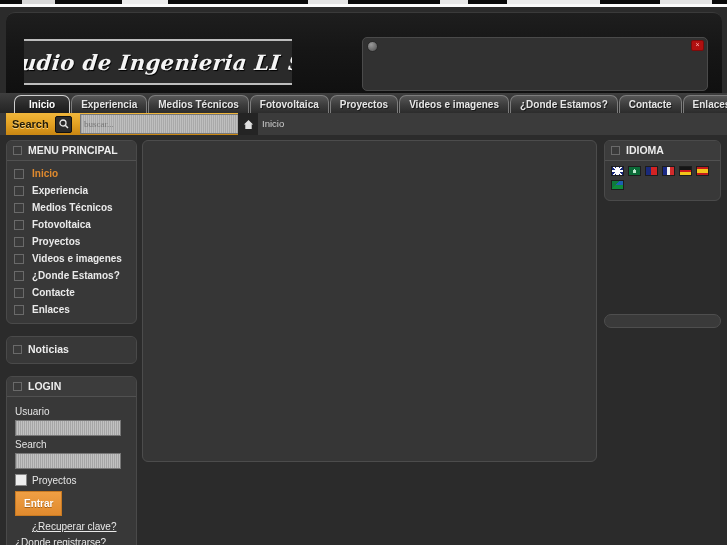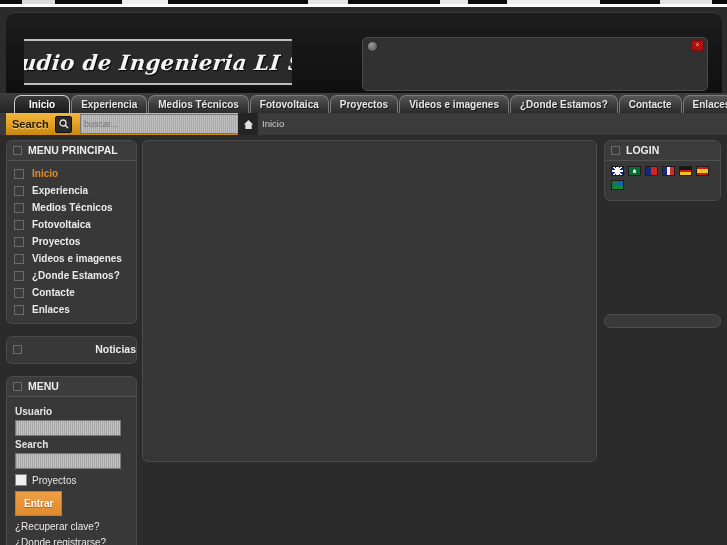--- a/index.html
+++ b/index.html
@@ -125,21 +125,21 @@
     margin-left:5px;width:15px;height:15px;background:#2b2b2b;
     border:1px solid #111;border-radius:2px;
     display:flex;align-items:center;justify-content:center;
     color:#e8e8e8;font-size:10px;cursor:pointer;
   }
   #searchinput{
     margin-left:6px;width:154px;height:14px;
     background:repeating-linear-gradient(90deg,#a9a9a9 0 1px,#bfbfbf 1px 2px);
     border:1px solid #777;
     font-size:9px;color:#4d4d4d;padding:2px 3px;line-height:14px;
-    font-family:Liberation Sans, sans-serif;
+    font-family:Liberation Serif, serif;
   }
   #homeicon{
     position:absolute;left:238px;top:0;width:20px;height:22px;
     background:#242424;display:flex;align-items:center;justify-content:center;
     color:#e0e0e0;font-size:11px;cursor:pointer;
   }
   #breadcrumb{
     position:absolute;left:262px;top:0;height:22px;line-height:22px;
     font-size:9.5px;color:#cfcfcf;
   }
@@ -196,38 +196,38 @@
   .f-za{background:
       linear-gradient(135deg,#0f7a3c 0 38%,transparent 38%),
       linear-gradient(180deg,#1d5fb0 0 50%,#0f8a3c 50%);}
   
   #rightbar{
     margin-top:113px;height:12px;background:#3a3a3a;
     border:1px solid #4e4e4e;border-radius:7px;
   }
   
   .login-body{padding:6px 8px 9px 8px;}
-  .login-body label{display:block;font-size:10px;color:#e4e4e4;margin:3px 0 3px 0;font-weight:bold;}
+  .login-body label{display:block;font-size:10px;color:#e4e4e4;margin:3px 0 3px 0;}
   .login-input{
     display:block;width:100px;height:12px;
     background:repeating-linear-gradient(90deg,#a6a6a6 0 1px,#c2c2c2 1px 2px);
     border:1px solid #777;margin-bottom:2px;
   }
   .remember{display:flex;align-items:center;margin:5px 0 5px 0;}
   .remember .box{width:10px;height:10px;background:#eee;border:1px solid #888;margin-right:5px;}
   .remember span{font-size:10px;color:#e6e6e6;}
   #entrar{
     background:linear-gradient(180deg,#ef9f44 0%,#e08a2e 100%);
     border:1px solid #c97a22;color:#fff;font-weight:bold;font-size:10px;
     padding:6px 8px;cursor:pointer;
     font-family:"Liberation Sans", sans-serif;
     text-shadow:0 1px 0 #a56118;
   }
   .loginlink{display:block;font-size:10px;color:#e9e9e9;margin-top:5px;cursor:pointer;}
-  .loginlink.u{}
+  .loginlink.u{text-decoration:underline;margin-left:17px;}
 </style>
 </head>
 <body>
 
 <div id="topstrip"></div>
 <div id="topstrip2"></div>
 
 <div id="page">
 
   <div id="headershell">
@@ -317,30 +317,30 @@
             <span>Contacte</span>
           </div>
           <div class="menu-item">
             <span class="bullet"></span>
             <span>Enlaces</span>
           </div>
         </div>
       </div>
 
       <div class="module empty" style="height:26px;">
-        <div class="mhead" style="height:25px;line-height:25px;background:#383838;justify-content:space-between;">
+        <div class="mhead" style="height:25px;line-height:25px;background:#383838;">
           <span class="bullet"></span>
           <span>Noticias</span>
         </div>
       </div>
 
       <div class="module">
         <div class="mhead">
           <span class="bullet"></span>
-          <span>MENU</span>
+          <span>LOGIN</span>
         </div>
         <div class="login-body">
           <label>Usuario</label>
           <input class="login-input" type="text" style="">
           <label>Search</label>
           <input class="login-input" type="password" style="">
           <div class="remember">
             <span class="box"></span>
             <span>Proyectos</span>
           </div>
@@ -354,21 +354,21 @@
     </div>
 
     <div class="col-main">
       <div></div>
     </div>
 
     <div class="col-right">
       <div class="module">
         <div class="mhead">
           <span class="bullet"></span>
-          <span>LOGIN</span>
+          <span>IDIOMA</span>
         </div>
         <div id="flagbox">
           <span class="flag f-uk"></span>
           <span class="flag f-sa"></span>
           <span class="flag f-tw"></span>
           <span class="flag f-fr"></span>
           <span class="flag f-de"></span>
           <span class="flag f-es"></span>
           <span class="flag f-za"></span>
         </div>

